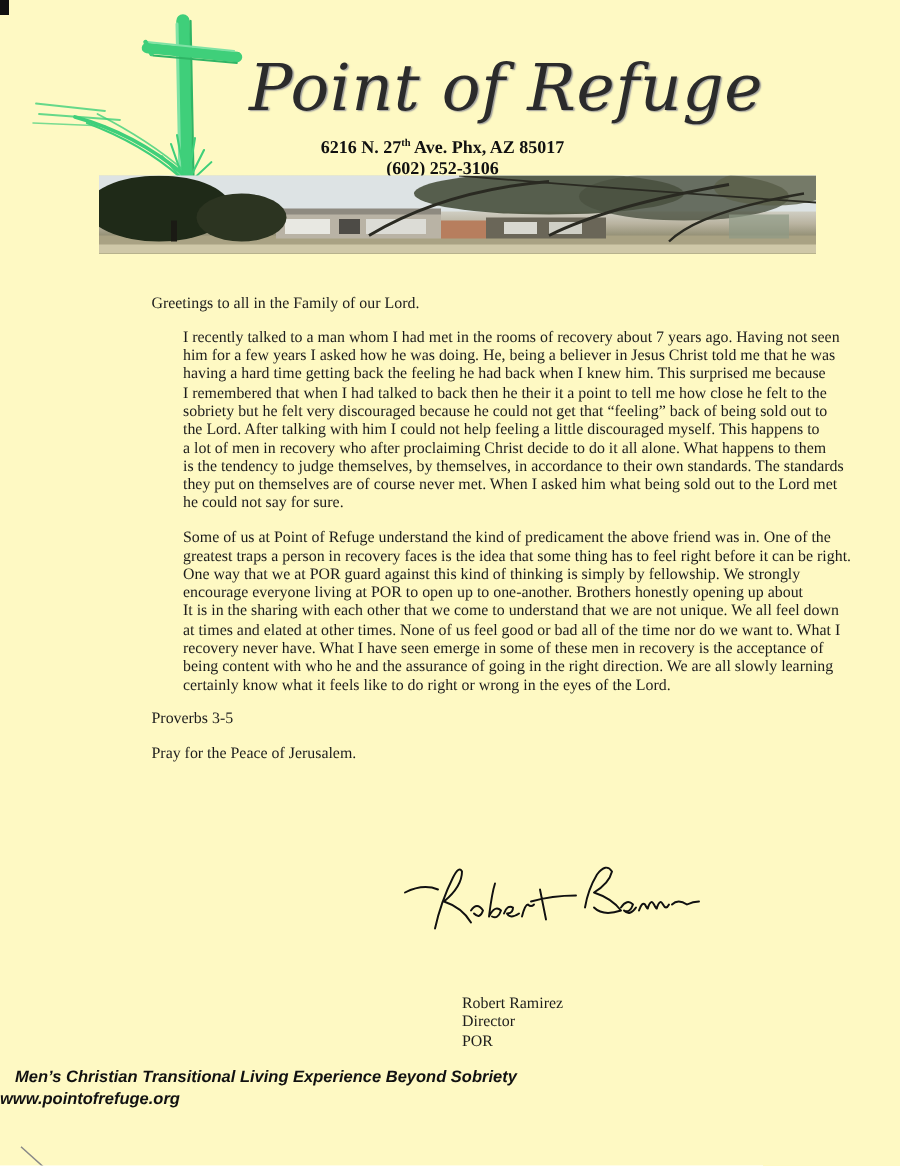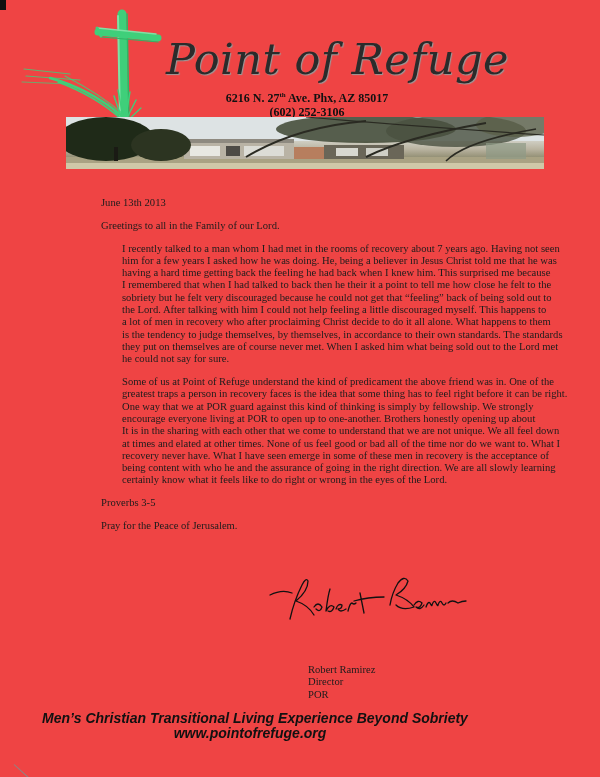--- a/index.html
+++ b/index.html
@@ -12,21 +12,21 @@
       height: 777px;
       position: relative;
       overflow: hidden;
       font-family: "Liberation Serif", "DejaVu Serif", serif;
       color: #1a1a1a;
     }
     .page {
       position: absolute;
       left: 0; top: 0;
       width: 600px; height: 777px;
-      background: #ef4444;
+      background: #fef9c3;
     }
     .corner-mark {
       position: absolute;
       left: 0; top: 0;
       width: 6px; height: 10px;
       background: #111;
     }
     
     .cross-logo {
       position: absolute;
@@ -48,21 +48,20 @@
     .address-block {
       position: absolute;
       left: 210px; top: 91px;
       width: 170px;
       text-align: center;
       font-family: "Liberation Serif", serif;
       font-weight: bold;
       font-size: 12px;
       line-height: 14px;
       color: #111;
-      margin-left: 12px;
     }
     .address-block sup {
       font-size: 7px;
       line-height: 0;
     }
     
     .banner {
       position: absolute;
       left: 66px; top: 117px;
       width: 478px; height: 52px;
@@ -100,25 +99,25 @@
       font-family: "Liberation Serif", serif;
       font-size: 10.6px;
       line-height: 12.3px;
       color: #1c1c1c;
     }
     .sig-block span { display: block; }
     .footer {
       position: absolute;
       left: 0; top: 711px;
       width: 500px;
-      text-align: center;
+      text-align: left;
       font-family: "Liberation Sans", "DejaVu Sans", sans-serif;
       font-weight: bold;
       font-style: italic;
-      font-size: 14px;
+      font-size: 11px;
       line-height: 14.5px;
       color: #111;
     }
     .footer span { display: block; }
     .footer .tagline { margin-left: 10px; }
     .scan-line {
       position: absolute;
       left: 14px; top: 764px;
       width: 28px; height: 1px;
       background: #888;
@@ -193,21 +192,20 @@
       <ellipse cx="450" cy="8" rx="40" ry="12" fill="#5b5f49" opacity="0.8"></ellipse>
       <path d="M180 40 Q230 10 300 4" stroke="#2a2a22" stroke-width="2" fill="none"></path>
       <path d="M300 40 Q340 20 420 6" stroke="#2a2a22" stroke-width="2" fill="none"></path>
       <path d="M380 44 Q400 24 470 12" stroke="#2a2a22" stroke-width="1.6" fill="none"></path>
       <path d="M240 0 Q330 8 478 18" stroke="#2a2a22" stroke-width="1.2" fill="none"></path>
       <rect x="420" y="26" width="40" height="16" fill="#8f9a86" opacity="0.7"></rect>
     </svg>
   </div>
 
   <div class="letter">
-    <p>June 13th 2013</p>
     <p>Greetings to all in the Family of our Lord.</p>
     <p>
       <span class="line">I recently talked to a man whom I had met in the rooms of recovery about 7 years ago.  Having not seen</span>
       <span class="line">him for a few years I asked how he was doing.  He, being a believer in Jesus Christ told me that he was</span>
       <span class="line">having a hard time getting back the feeling he had back when I knew him.  This surprised me because</span>
       <span class="line">I remembered that when I had talked to back then he their it a point to tell me how close he felt to the</span>
       <span class="line">sobriety but he felt very discouraged because he could not get that “feeling” back of being sold out to</span>
       <span class="line">the Lord.  After talking with him I could not help feeling a little discouraged myself.  This happens to</span>
       <span class="line">a lot of men in recovery who after proclaiming Christ decide to do it all alone.  What happens to them</span>
       <span class="line">is the tendency to judge themselves, by themselves, in accordance to their own standards.  The standards</span>

